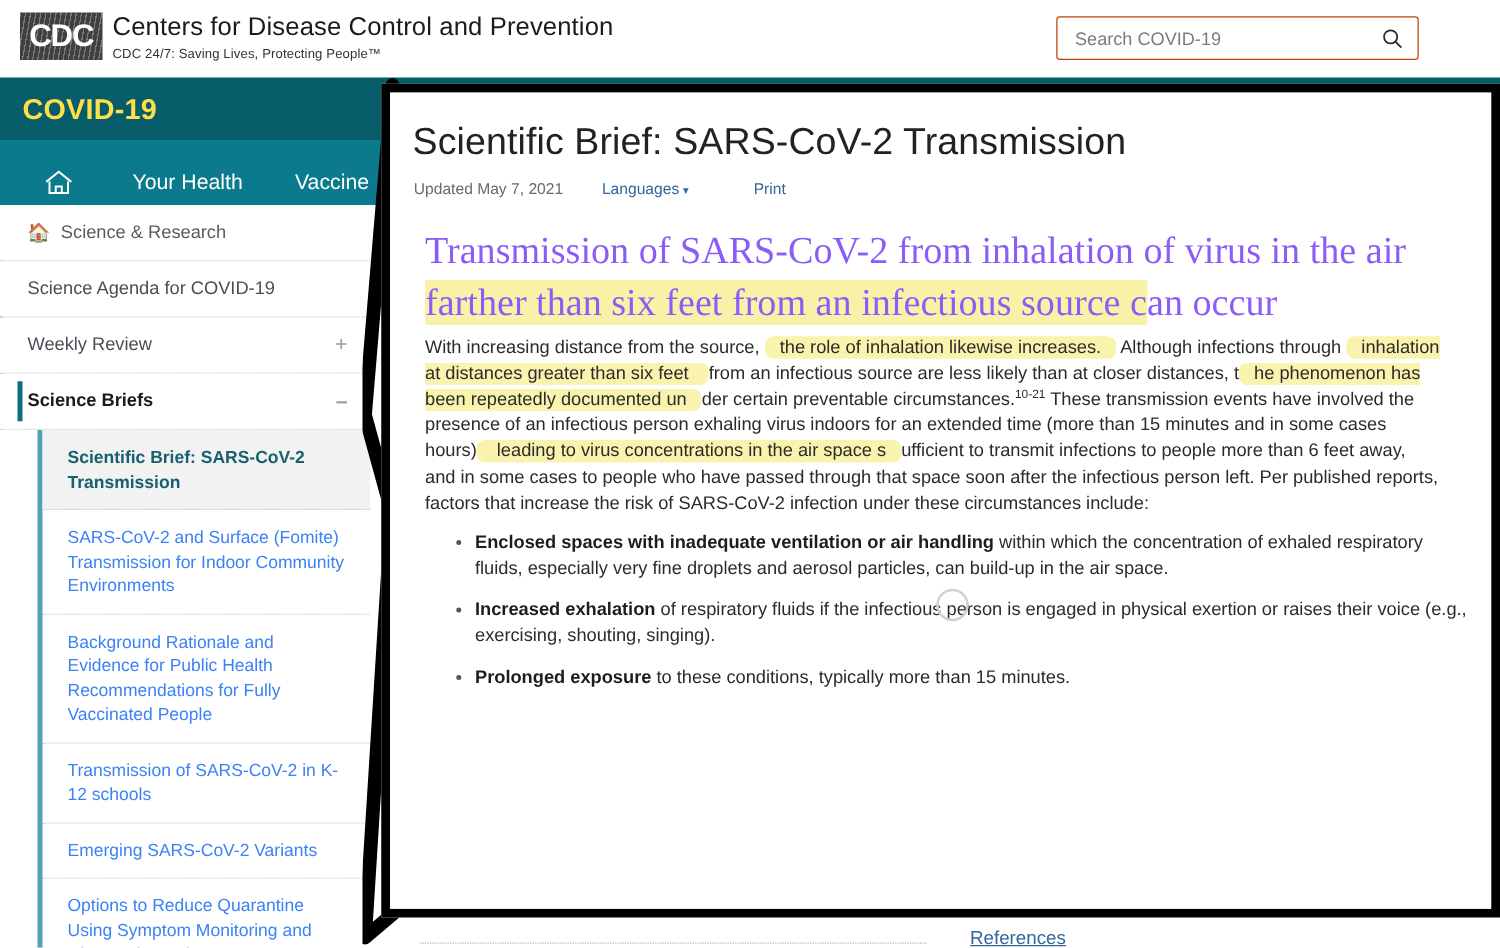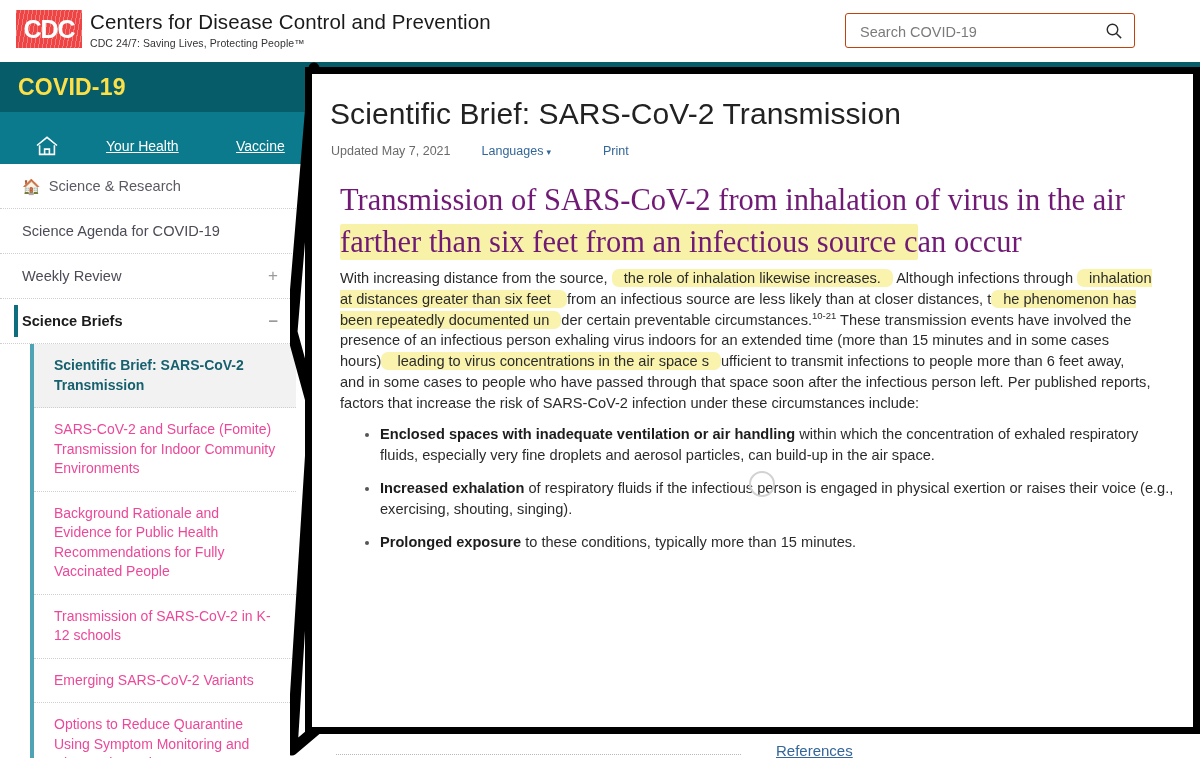--- a/index.html
+++ b/index.html
@@ -6,21 +6,21 @@
   body{
     width:1200px;height:758px;overflow:hidden;position:relative;
     background:#ffffff;
     font-family:"Liberation Sans",sans-serif;
     -webkit-font-smoothing:antialiased;
   }
 
   
   .masthead{position:absolute;left:0;top:0;width:1200px;height:62px;background:#fff;}
   .cdc-logo{position:absolute;left:16px;top:10px;width:66px;height:38px;
-    background:#ef4444;overflow:hidden;}
+    background:#404040;overflow:hidden;}
   .cdc-logo .stripes{position:absolute;inset:0;
     background:repeating-linear-gradient(100deg,rgba(255,255,255,.30) 0px,rgba(255,255,255,.30) 1px,transparent 1px,transparent 4px);}
   .cdc-logo .txt{position:absolute;left:0;top:0;width:66px;height:38px;
     display:flex;align-items:center;justify-content:center;
     color:#fff;font-weight:700;font-size:25px;letter-spacing:-1px;
     font-family:"Liberation Sans",sans-serif;}
   .agency{position:absolute;left:90px;top:10px;}
   .agency .name{font-size:20.5px;color:#1a1a1a;line-height:24px;letter-spacing:.1px;}
   .agency .tag{font-size:10.5px;color:#333;line-height:14px;margin-top:2px;letter-spacing:.1px;}
 
@@ -30,40 +30,40 @@
     font-size:14.5px;color:#6a6a6a;background:transparent;font-family:"Liberation Sans",sans-serif;}
   .searchbox input::placeholder{color:#7b7b7b;}
   .search-icon{position:absolute;right:11px;top:8px;width:18px;height:18px;cursor:pointer;}
 
   
   .covid-banner{position:absolute;left:0;top:62px;width:1200px;height:50px;background:#075C69;}
   .covid-banner .label{position:absolute;left:18px;top:12px;color:#fde047;font-size:23px;font-weight:700;letter-spacing:.2px;}
 
   .navbar{position:absolute;left:0;top:112px;width:1200px;height:52px;background:#0A7A8C;}
   .navbar .item{position:absolute;top:0;height:68px;display:flex;align-items:center;
-    color:#fff;font-size:14px;text-decoration:underline;}
+    color:#fff;font-size:17px;}
   .nav-home{left:34px;}
   .nav-home svg{display:block;}
   .nav-yourhealth{left:106px;}
   .nav-vaccines{left:236px;}
 
   
   .sidebar{position:absolute;left:0;top:164px;width:296px;height:594px;background:#fff;}
   .side-row{position:relative;box-sizing:border-box;padding:12px 22px 12px 22px;
     border-bottom:1px dotted #cfcfcf;font-size:14.6px;color:#4c4c57;line-height:20px;}
   .side-row.home{display:flex;align-items:center;gap:8px;padding-left:22px;color:#5a5a64;}
   .home-ico{color:#0A6F80;font-size:15px;line-height:15px;}
   .side-row.expand::after{content:attr(data-sign);position:absolute;right:18px;top:12px;
     color:#9a9a9a;font-size:17px;line-height:19px;}
   .side-row.current{font-weight:700;color:#1b1b1b;}
   .side-row.current .tealbar{position:absolute;left:14px;top:6px;width:4px;bottom:6px;background:#0E6E80;}
   .sub-wrap{position:relative;}
   .sub-wrap .subbar{position:absolute;left:30px;top:0;bottom:0;width:4px;background:#4FA3B5;}
   .sub-row{position:relative;box-sizing:border-box;margin-left:34px;padding:12px 20px 12px 20px;
-    border-bottom:1px dotted #cfcfcf;font-size:14px;line-height:19.5px;color:#ec4899;}
+    border-bottom:1px dotted #cfcfcf;font-size:14px;line-height:19.5px;color:#3b82f6;}
   .sub-row.active{background:#f2f2f2;color:#17606E;font-weight:700;}
 
   
   .page-body{position:absolute;left:296px;top:164px;width:904px;height:594px;background:#fff;}
   .refs-row{position:absolute;left:40px;top:578px;width:820px;height:24px;}
   .refs-dots{position:absolute;left:0;top:12px;width:405px;border-top:1px dotted #b8b8b8;}
   .refs-link{position:absolute;left:440px;top:0px;font-size:15px;color:#336699;}
 
   
   .callout-tail{position:absolute;left:290px;top:60px;width:130px;height:700px;pointer-events:none;}
@@ -72,21 +72,21 @@
 
   .doc{position:absolute;left:0;top:0;width:881px;height:653px;background:#fff;}
   .doc-title{position:absolute;left:18px;top:22px;font-size:30px;color:#222;line-height:36px;letter-spacing:.1px;}
   .doc-meta{position:absolute;left:19px;top:70px;display:flex;align-items:baseline;gap:0;font-size:12.5px;}
   .doc-meta .updated{color:#6a6a6a;}
   .doc-meta .lang{color:#336699;margin-left:31px;}
   .doc-meta .caret{color:#336699;font-size:9px;margin-left:3px;}
   .doc-meta .print{color:#336699;margin-left:52px;}
 
   h2.section{position:absolute;left:28px;top:105px;width:810px;margin:0;
-    font-family:"Liberation Serif",serif;font-weight:400;font-size:30.5px;line-height:42px;color:#701a75;}
+    font-family:"Liberation Serif",serif;font-weight:400;font-size:30.5px;line-height:42px;color:#8b5cf6;}
   .hl{background:#F8F2A8;padding:1px 0;border-radius:2px;}
   .hl-soft{background:#F9F3AE;padding:1px 12px;border-radius:7px;}
 
   .para{position:absolute;left:28px;top:194px;width:812px;margin:0;
     font-size:14.6px;line-height:20.8px;color:#2b2b2b;text-align:left;}
   .para sup{font-size:9.5px;vertical-align:super;line-height:0;}
 
   ul.bullets{position:absolute;left:46px;top:350px;width:800px;margin:0;padding:0 0 0 22px;
     font-size:14.6px;line-height:21px;color:#2b2b2b;}
   ul.bullets li{margin-bottom:12px;}

